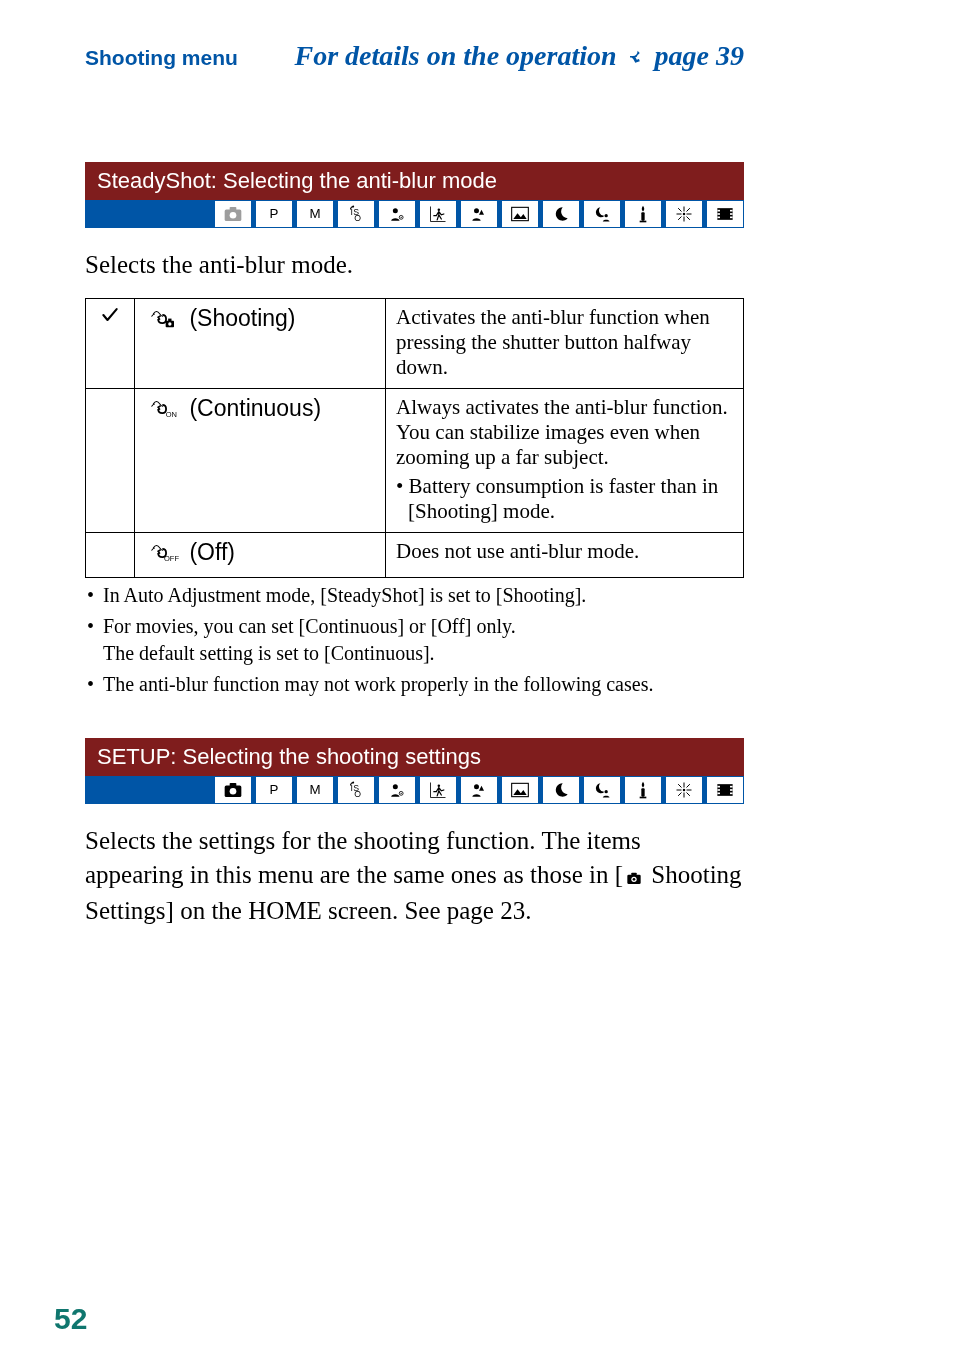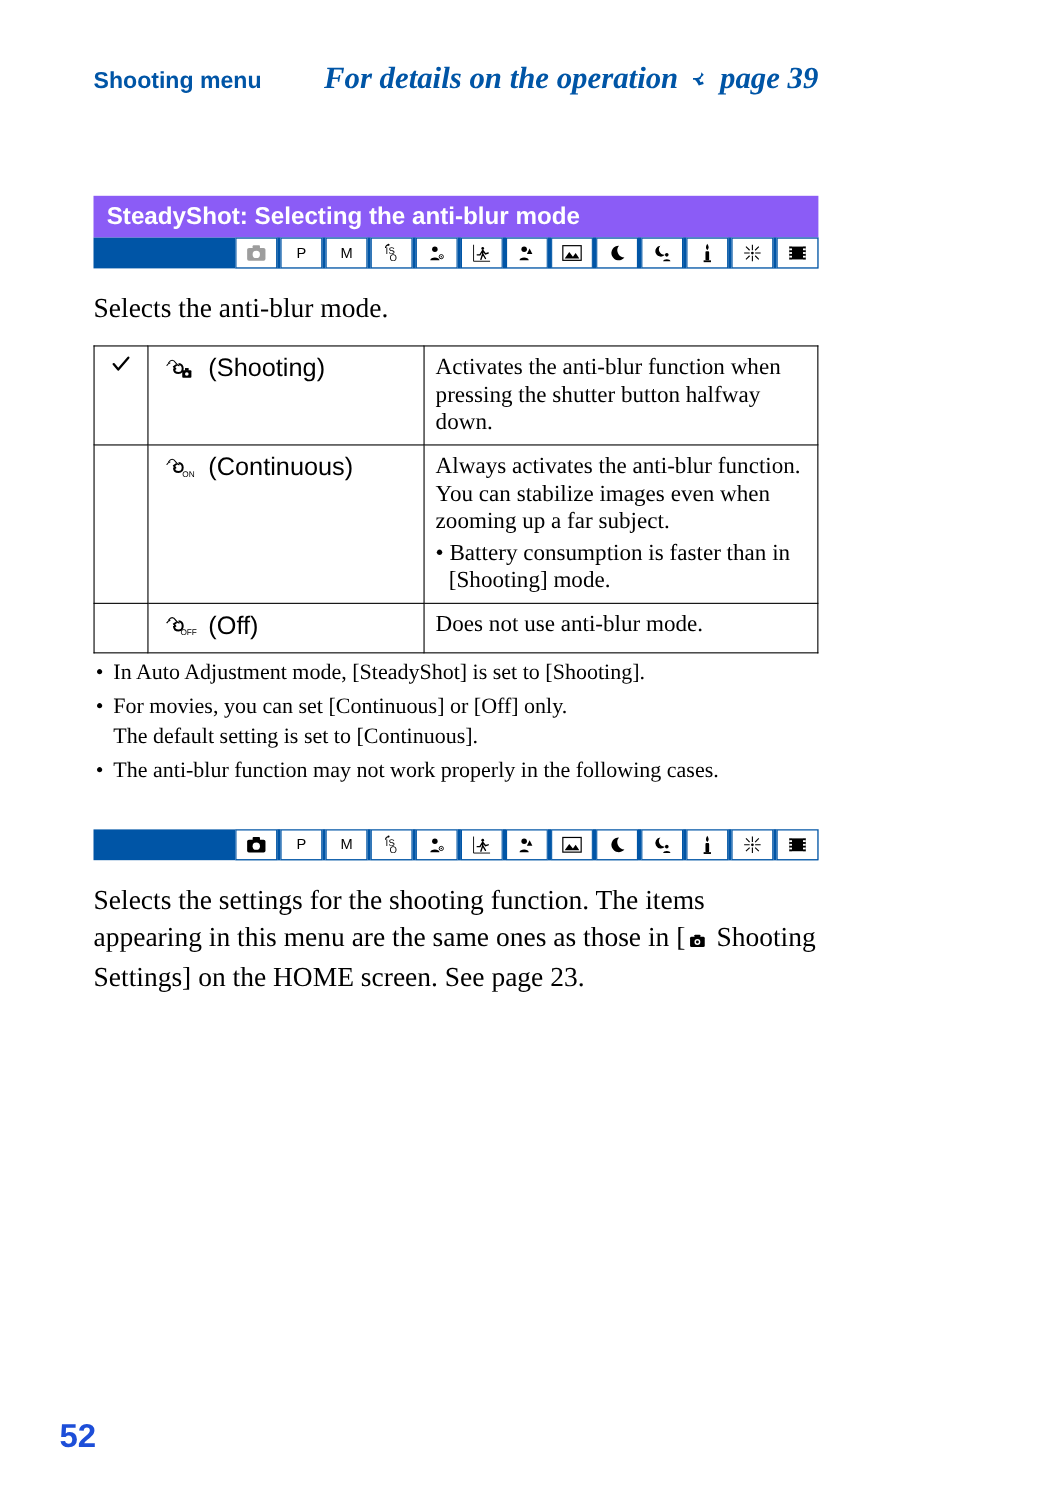--- a/index.html
+++ b/index.html
@@ -8,21 +8,21 @@
     background: #ffffff;
     font-family: "Times New Roman", Times, serif;
     color: #000000;
     width: 954px;
   }
   .page {
     width: 829px;
     height: 1357px;
     position: relative;
     box-sizing: border-box;
-    padding: 56px 85px 40px 85px;
+    padding: 40px 85px 40px 85px;
   }
   .top-line {
     display: flex;
     justify-content: space-between;
     align-items: baseline;
     margin-bottom: 90px;
   }
   .shooting-menu {
     color: #0055a6;
     font-family: Arial, Helvetica, sans-serif;
@@ -38,24 +38,24 @@
   }
   .hand-icon {
     display: inline-block;
     vertical-align: baseline;
     margin: 0 2px;
   }
   .section {
     margin-bottom: 40px;
   }
   .section-title-bar {
-    background: #8b5cf6;
+    background: #7f1d1d;
     color: #ffffff;
     font-family: Arial, Helvetica, sans-serif;
-    font-weight: bold;
+    font-weight: normal;
     font-size: 22px;
     padding: 6px 12px 6px 12px;
   }
   .mode-strip {
     display: flex;
     justify-content: flex-end;
     background: #0055a6;
     padding: 0 0 0 0;
   }
   .mode-strip-inner {
@@ -154,25 +154,25 @@
   }
   ul.sub-dash li::before {
     content: "–";
     position: absolute;
     left: 0;
     top: 0;
   }
   .page-number {
     position: absolute;
     left: 54px;
-    bottom: 34px;
+    bottom: 21px;
     font-family: Arial, Helvetica, sans-serif;
     font-weight: bold;
     font-size: 30px;
-    color: #1d4ed8;
+    color: #0f766e;
   }
   .check-svg svg { display:block; margin:auto; }
 </style>
 </head>
 <body>
 
 <svg width="0" height="0" style="position:absolute">
   <defs>
     <symbol id="sym-camera" viewBox="0 0 24 24">
         <rect x="2" y="6.5" width="20" height="14" rx="2" fill="currentColor"></rect>
@@ -430,20 +430,21 @@
         <span>For movies, you can set [Continuous] or [Off] only.</span><br>
         <span class="indent-line">The default setting is set to [Continuous].</span>
       </li>
       <li>
         <span>The anti-blur function may not work properly in the following cases.</span>
       </li>
     </ul>
   </div>
 
   <div class="section">
+    <div class="section-title-bar">SETUP: Selecting the shooting settings</div>
     <div class="mode-strip">
       <div class="mode-strip-inner">
         <span class="mode-cell">
             <svg width="24" height="20">
               <use href="#sym-camera"></use>
             </svg>
           </span>
         <span class="mode-cell">
             <svg width="24" height="20">
               <use href="#sym-p"></use>

